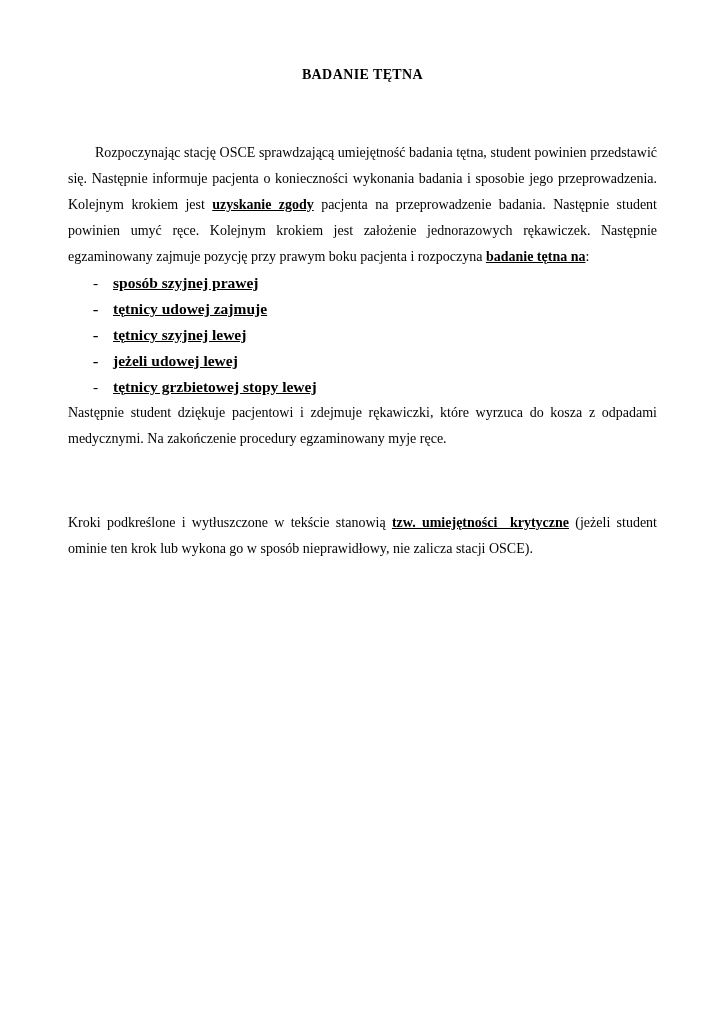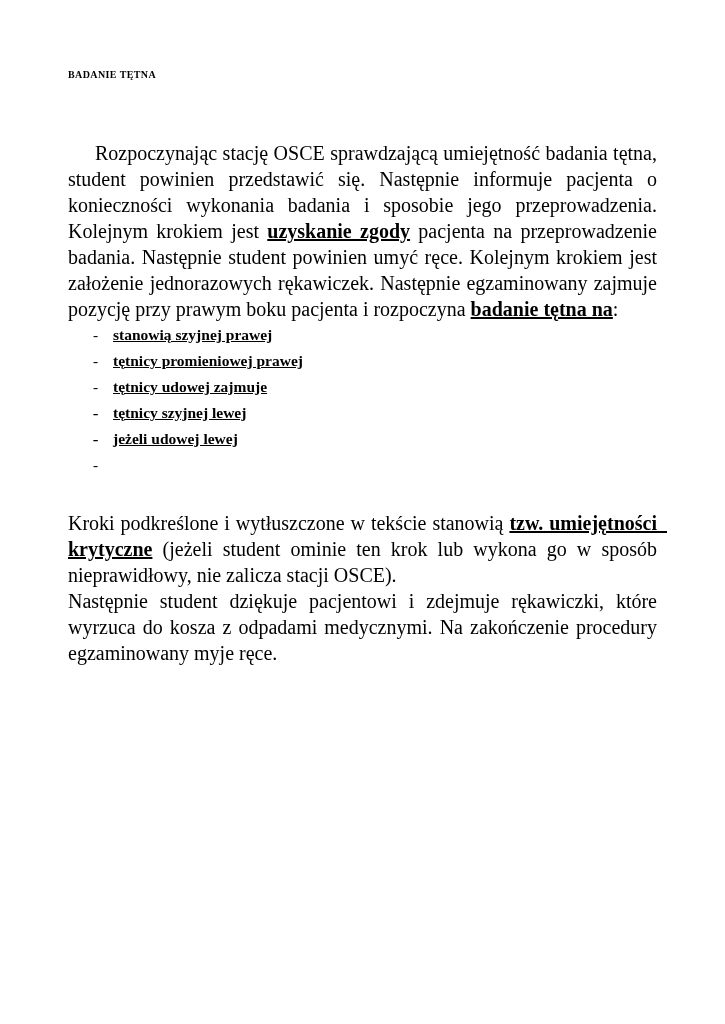--- a/index.html
+++ b/index.html
@@ -16,29 +16,29 @@
   }
   .page {
     box-sizing: border-box;
     width: 725px;
     height: 1024px;
     padding: 62px 68px 20px 68px;
     background: #ffffff;
   }
   .doc-title {
     margin: 0 0 52px 0;
-    font-size: 10px;
+    font-size: 14px;
     line-height: 26px;
     font-weight: bold;
-    text-align: left;
+    text-align: center;
     letter-spacing: 0.4px;
   }
   .para {
     margin: 0;
-    font-size: 20px;
+    font-size: 14px;
     line-height: 26px;
     text-align: justify;
   }
   .para.indent { text-indent: 27px; }
   .b { font-weight: bold; }
   .u { text-decoration: underline; }
   .pre { white-space: pre-wrap; }
   .dash-list {
     margin: 0;
     padding: 0;
@@ -61,27 +61,27 @@
   [data-name="critical-skills-note"] { margin-top: 58px; }
 </style>
 </head>
 <body>
 
 <div class="page" data-name="document-page">
   <h1 class="doc-title" data-name="page-title">BADANIE TĘTNA</h1>
   <div data-name="document-body">
       <p class="para indent" data-name="intro-paragraph"><span data-name="body-text">Rozpoczynając stację OSCE sprawdzającą umiejętność badania tętna, student powinien przedstawić się. Następnie informuje pacjenta o konieczności wykonania badania i sposobie jego przeprowadzenia. Kolejnym krokiem jest </span><span class="b u" data-name="critical-step-text">uzyskanie zgody</span><span data-name="body-text"> pacjenta na przeprowadzenie badania. Następnie student powinien umyć ręce. Kolejnym krokiem jest założenie jednorazowych rękawiczek. Następnie egzaminowany zajmuje pozycję przy prawym boku pacjenta i rozpoczyna </span><span class="b u" data-name="critical-step-text">badanie tętna na</span><span data-name="body-text">:</span></p>
       <ul class="dash-list" data-name="right-side-arteries-list">
-        <li data-name="list-item"><span class="li-marker" data-name="dash-marker">-</span><span class="b u" data-name="artery-name">stanowią szyjnej prawej</span></li>
-        <li data-name="list-item"><span class="li-marker" data-name="dash-marker">-</span><span class="b u" data-name="artery-name">tętnicy promieniowej prawej</span></li>
+        <li data-name="list-item"><span class="li-marker" data-name="dash-marker">-</span><span class="b u" data-name="artery-name">sposób szyjnej prawej</span></li>
+        <li data-name="list-item"><span class="li-marker" data-name="dash-marker">-</span></li>
         <li data-name="list-item"><span class="li-marker" data-name="dash-marker">-</span><span class="b u" data-name="artery-name">tętnicy udowej zajmuje</span></li>
         <li data-name="list-item"><span class="li-marker" data-name="dash-marker">-</span></li>
       </ul>
       <ul class="dash-list" data-name="left-side-arteries-list">
         <li data-name="list-item"><span class="li-marker" data-name="dash-marker">-</span><span class="b u" data-name="artery-name">tętnicy szyjnej lewej</span></li>
         <li data-name="list-item"><span class="li-marker" data-name="dash-marker">-</span></li>
         <li data-name="list-item"><span class="li-marker" data-name="dash-marker">-</span><span class="b u" data-name="artery-name">jeżeli udowej lewej</span></li>
-        <li data-name="list-item"><span class="li-marker" data-name="dash-marker">-</span></li>
+        <li data-name="list-item"><span class="li-marker" data-name="dash-marker">-</span><span class="b u" data-name="artery-name">tętnicy grzbietowej stopy lewej</span></li>
       </ul>
+      <p class="para" data-name="closing-paragraph"><span data-name="body-text">Następnie student dziękuje pacjentowi i zdejmuje rękawiczki, które wyrzuca do kosza z odpadami medycznymi. Na zakończenie procedury egzaminowany myje ręce.</span></p>
       <p class="para" data-name="critical-skills-note"><span data-name="body-text">Kroki podkreślone i wytłuszczone w tekście stanowią </span><span class="b u pre" data-name="critical-step-text">tzw. umiejętności  krytyczne</span><span data-name="body-text"> (jeżeli student ominie ten krok lub wykona go w sposób nieprawidłowy, nie zalicza stacji OSCE).</span></p>
-      <p class="para" data-name="closing-paragraph"><span data-name="body-text">Następnie student dziękuje pacjentowi i zdejmuje rękawiczki, które wyrzuca do kosza z odpadami medycznymi. Na zakończenie procedury egzaminowany myje ręce.</span></p>
     </div>
 </div>
 
 </body></html>

